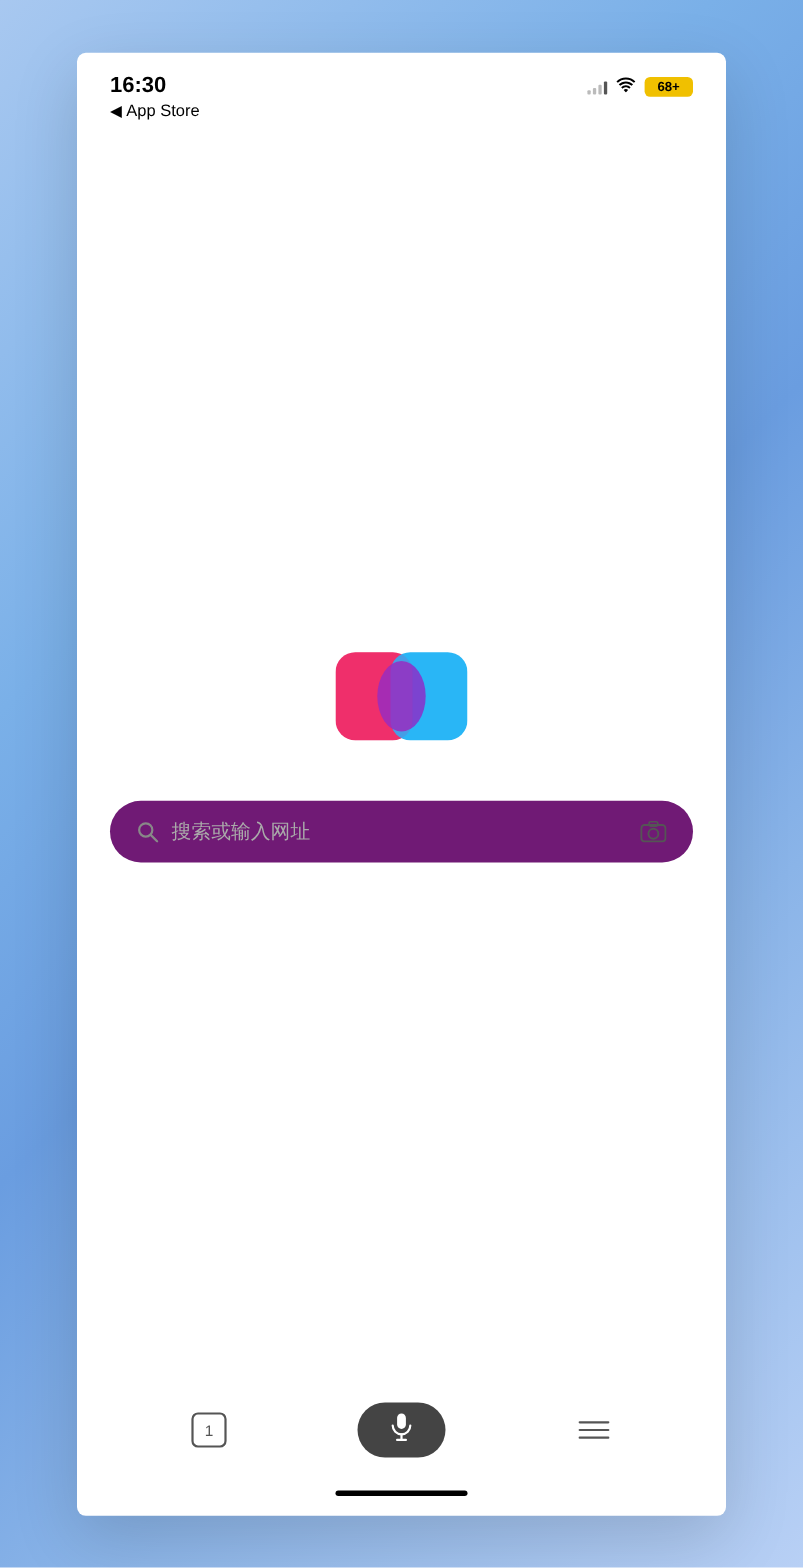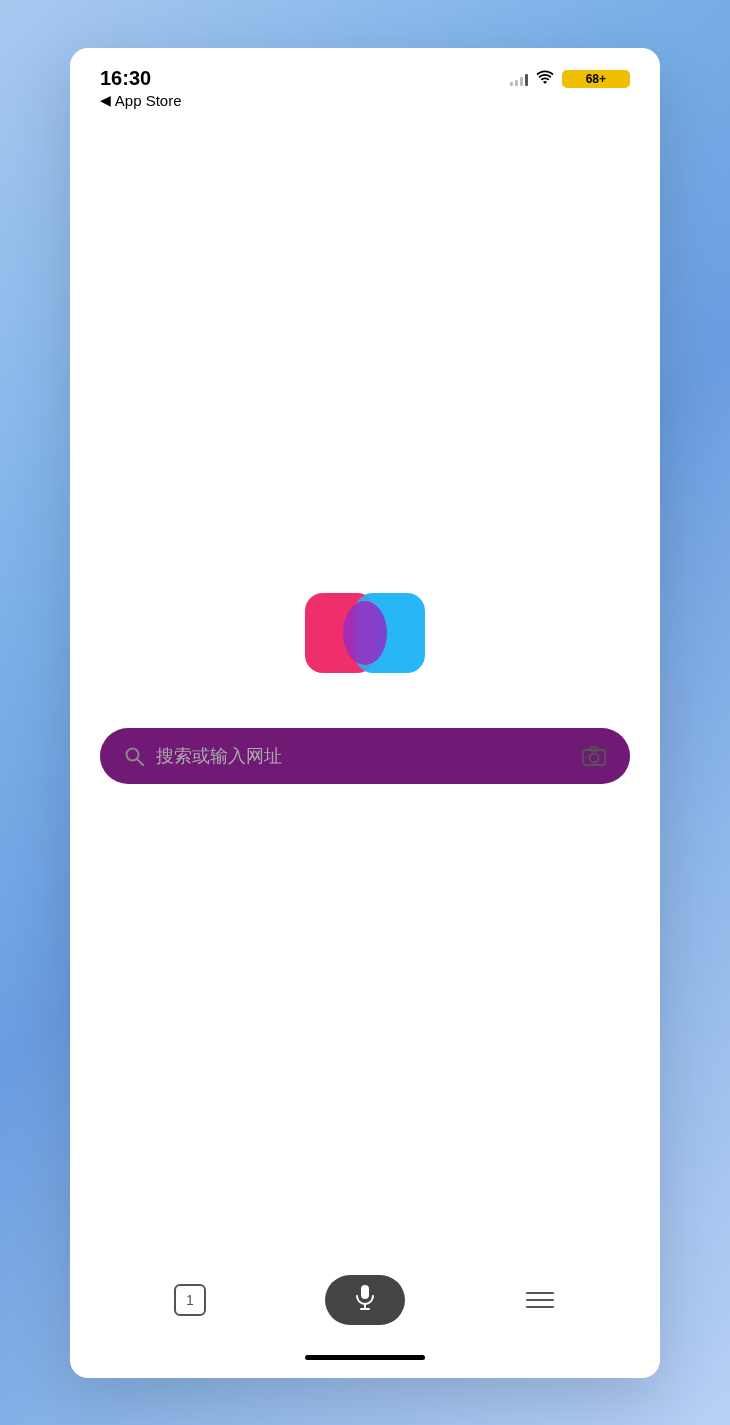--- a/index.html
+++ b/index.html
@@ -11,21 +11,21 @@
       display: flex;
       align-items: center;
       justify-content: center;
       font-family: -apple-system, BlinkMacSystemFont, 'PingFang SC', 'Helvetica Neue', sans-serif;
     }
 
     .phone-frame {
       width: 590px;
       height: 1330px;
       background: #ffffff;
-      border-radius: 18px;
+      border-radius: 8px;
       overflow: hidden;
       display: flex;
       flex-direction: column;
       position: relative;
       box-shadow: 0 20px 60px rgba(0,0,0,0.15);
     }
 
     
     .status-bar {
       display: flex;
@@ -88,21 +88,21 @@
     .wifi-icon {
       font-size: 16px;
       color: #000;
     }
 
     .battery-badge {
       background: #f0c000;
       color: #000;
       font-size: 12px;
       font-weight: 700;
-      padding: 2px 24px;
+      padding: 2px 12px;
       border-radius: 5px;
       display: flex;
       align-items: center;
     }
 
     
     .content-area {
       flex: 1;
       display: flex;
       flex-direction: column;

